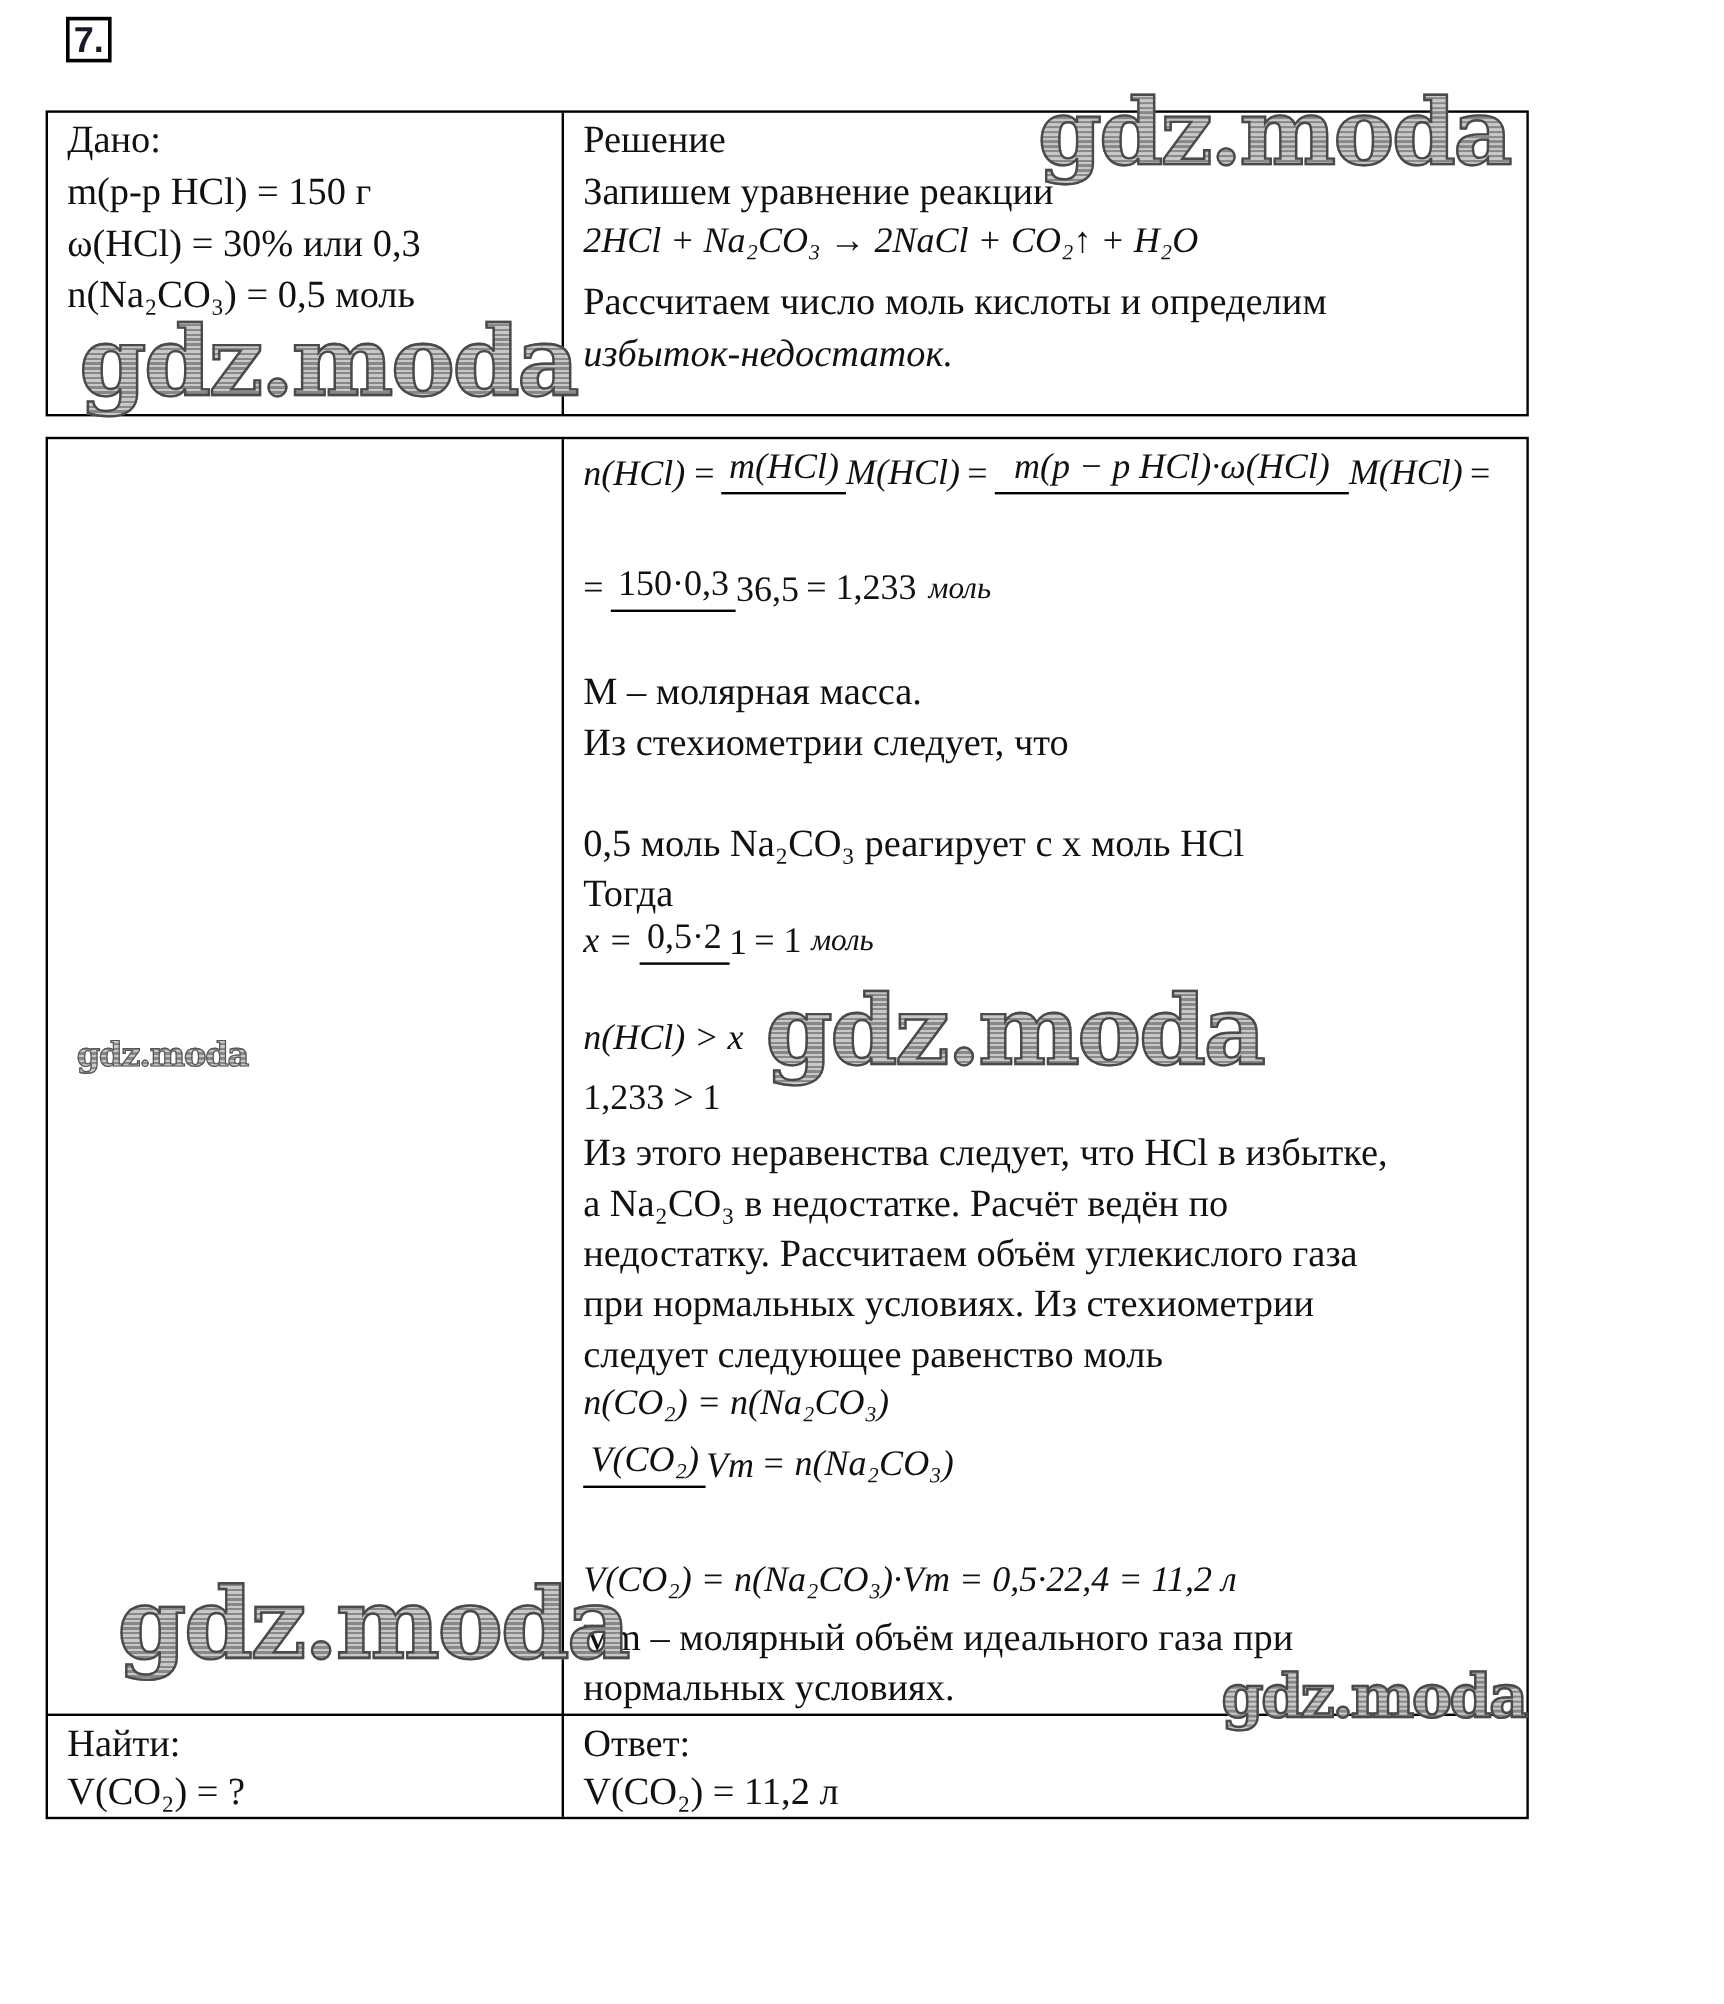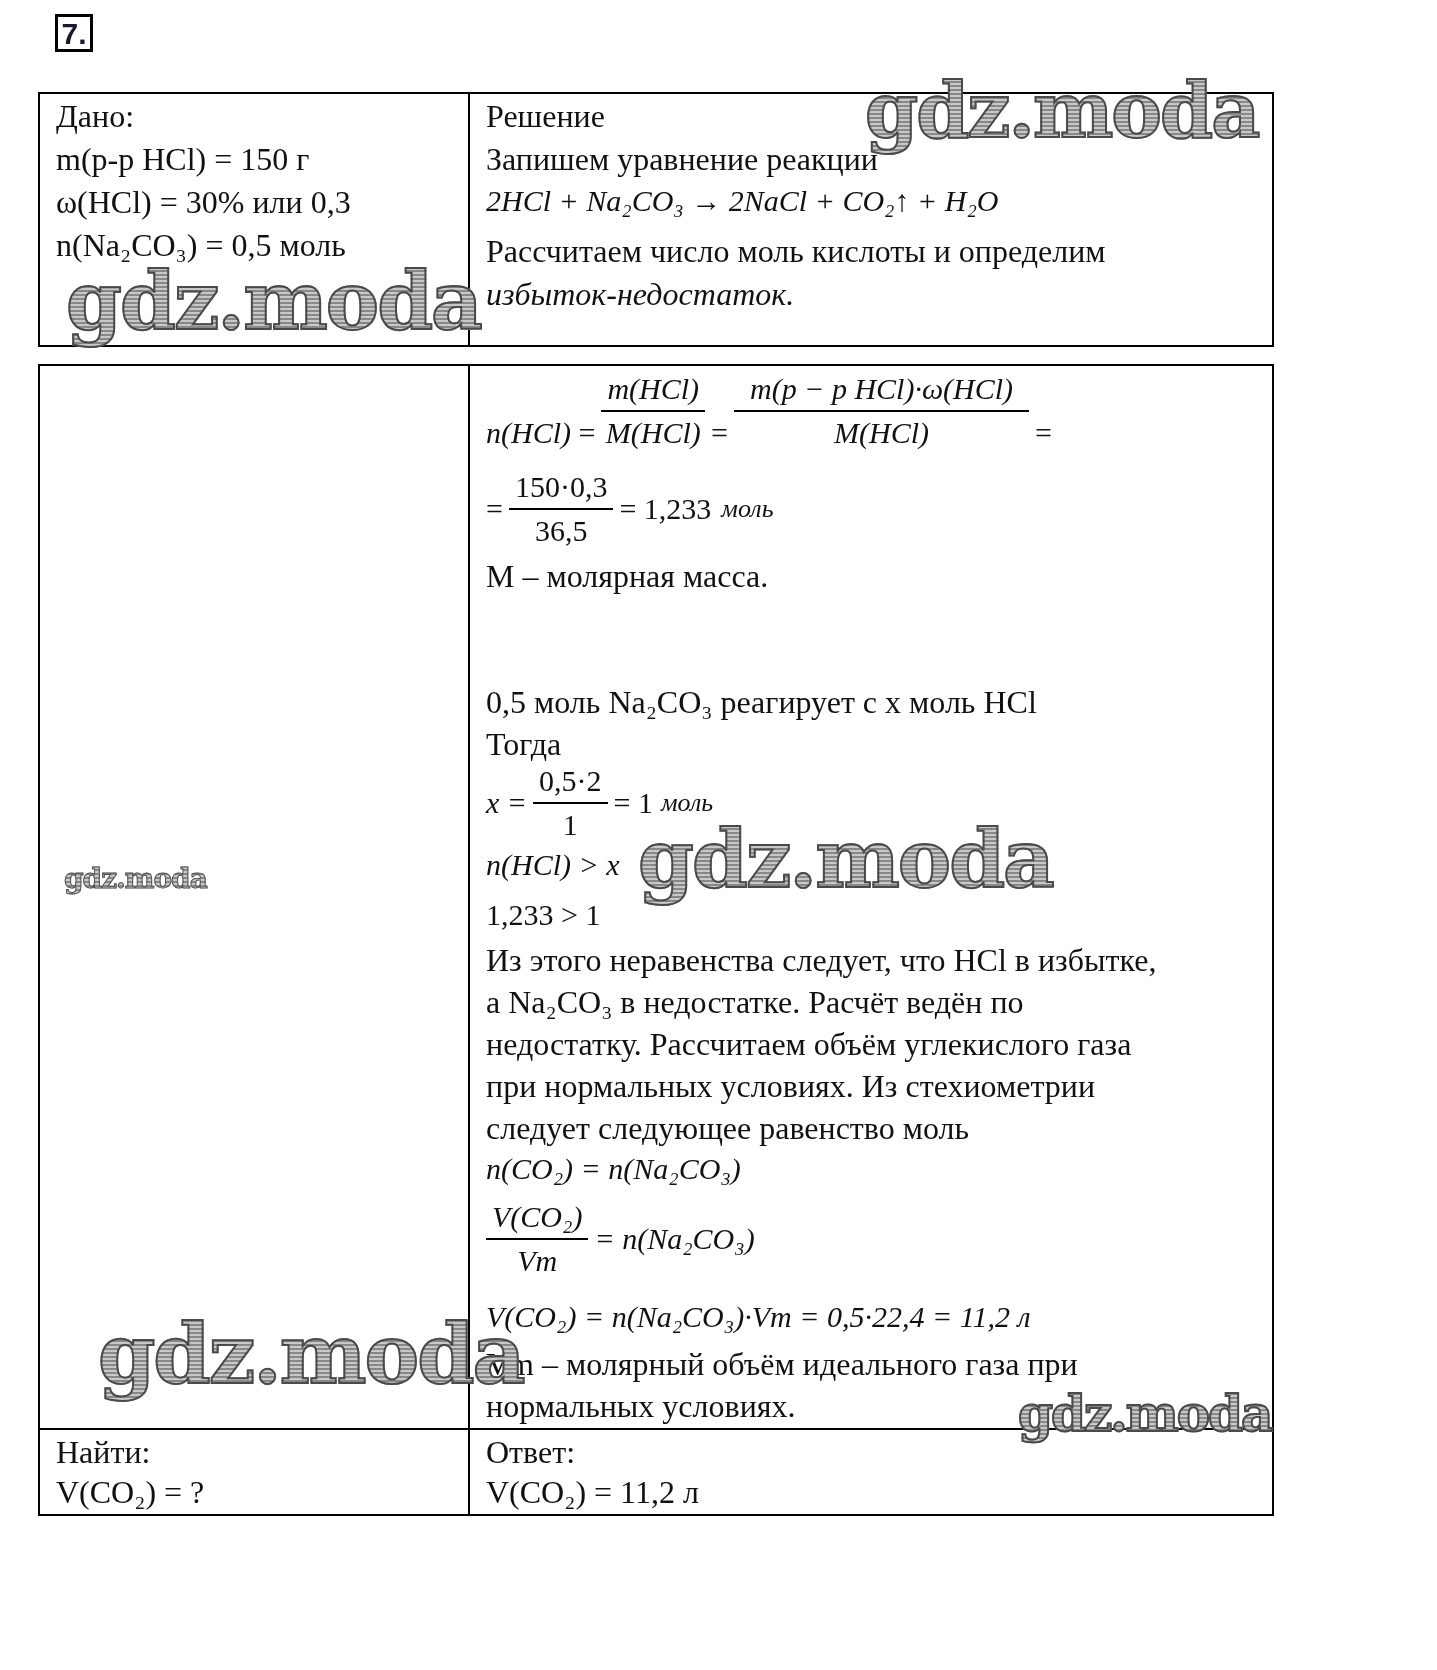--- a/index.html
+++ b/index.html
@@ -12,21 +12,21 @@
     border: 3px solid #000; box-sizing: border-box;
     font-family: "Liberation Sans", sans-serif; font-weight: bold; font-size: 30px;
     line-height: 33px; text-align: center; color: #1a1a2a;
   }
   .tbl { position: absolute; border: 2px solid #000; box-sizing: border-box; }
   .cell { position: absolute; box-sizing: border-box; }
   .vline { position: absolute; width: 2px; background: #000; }
   .hline { position: absolute; height: 2px; background: #000; }
   .txt { font-size: 32px; line-height: 44px; white-space: nowrap; }
   .math { font-style: italic; font-size: 30px; white-space: nowrap; }
-  .frac { display: inline-flex; flex-direction: column; align-items: center; vertical-align: middle; margin: 0 6px; }
+  .frac { display: inline-flex; flex-direction: row; align-items: center; vertical-align: middle; margin: 0 6px; }
   .frac .n { padding: 0 6px 4px 6px; border-bottom: 2px solid #000; }
   .frac .d { padding-top: 4px; }
   .upright { font-style: normal; }
   .wm {
     position: absolute; font-family: "DejaVu Serif", "Liberation Serif", serif;
     font-weight: bold; color: #9a9a9a; letter-spacing: -2px;
     -webkit-text-stroke: 2px #4a4a4a;
     background: repeating-linear-gradient(0deg, #888 0 2px, #c8c8c8 2px 4px);
     -webkit-background-clip: text; background-clip: text;
     -webkit-text-fill-color: transparent; white-space: nowrap; pointer-events: none;
@@ -82,20 +82,21 @@
       <span class="upright">=</span>
       <span class="frac upright">
         <span class="n">150·0,3</span>
         <span class="d">36,5</span>
       </span>
       <span class="upright">= 1,233</span>
       <span style="margin-left:10px; font-size:26px;">моль</span>
     </div>
 
     <div class="txt line" style="top:188px;">M – молярная масса.</div>
+    <div class="txt line" style="top:230px;">Из стехиометрии следует, что</div>
     <div class="txt line" style="top:314px;">0,5 моль Na₂CO₃ реагирует с x моль HCl</div>
     <div class="txt line" style="top:356px;">Тогда</div>
 
     <div class="math line" style="top:398px; display:flex; align-items:center;">
       <span>x =</span>
       <span class="frac upright">
         <span class="n">0,5·2</span>
         <span class="d">1</span>
       </span>
       <span class="upright">= 1</span>

